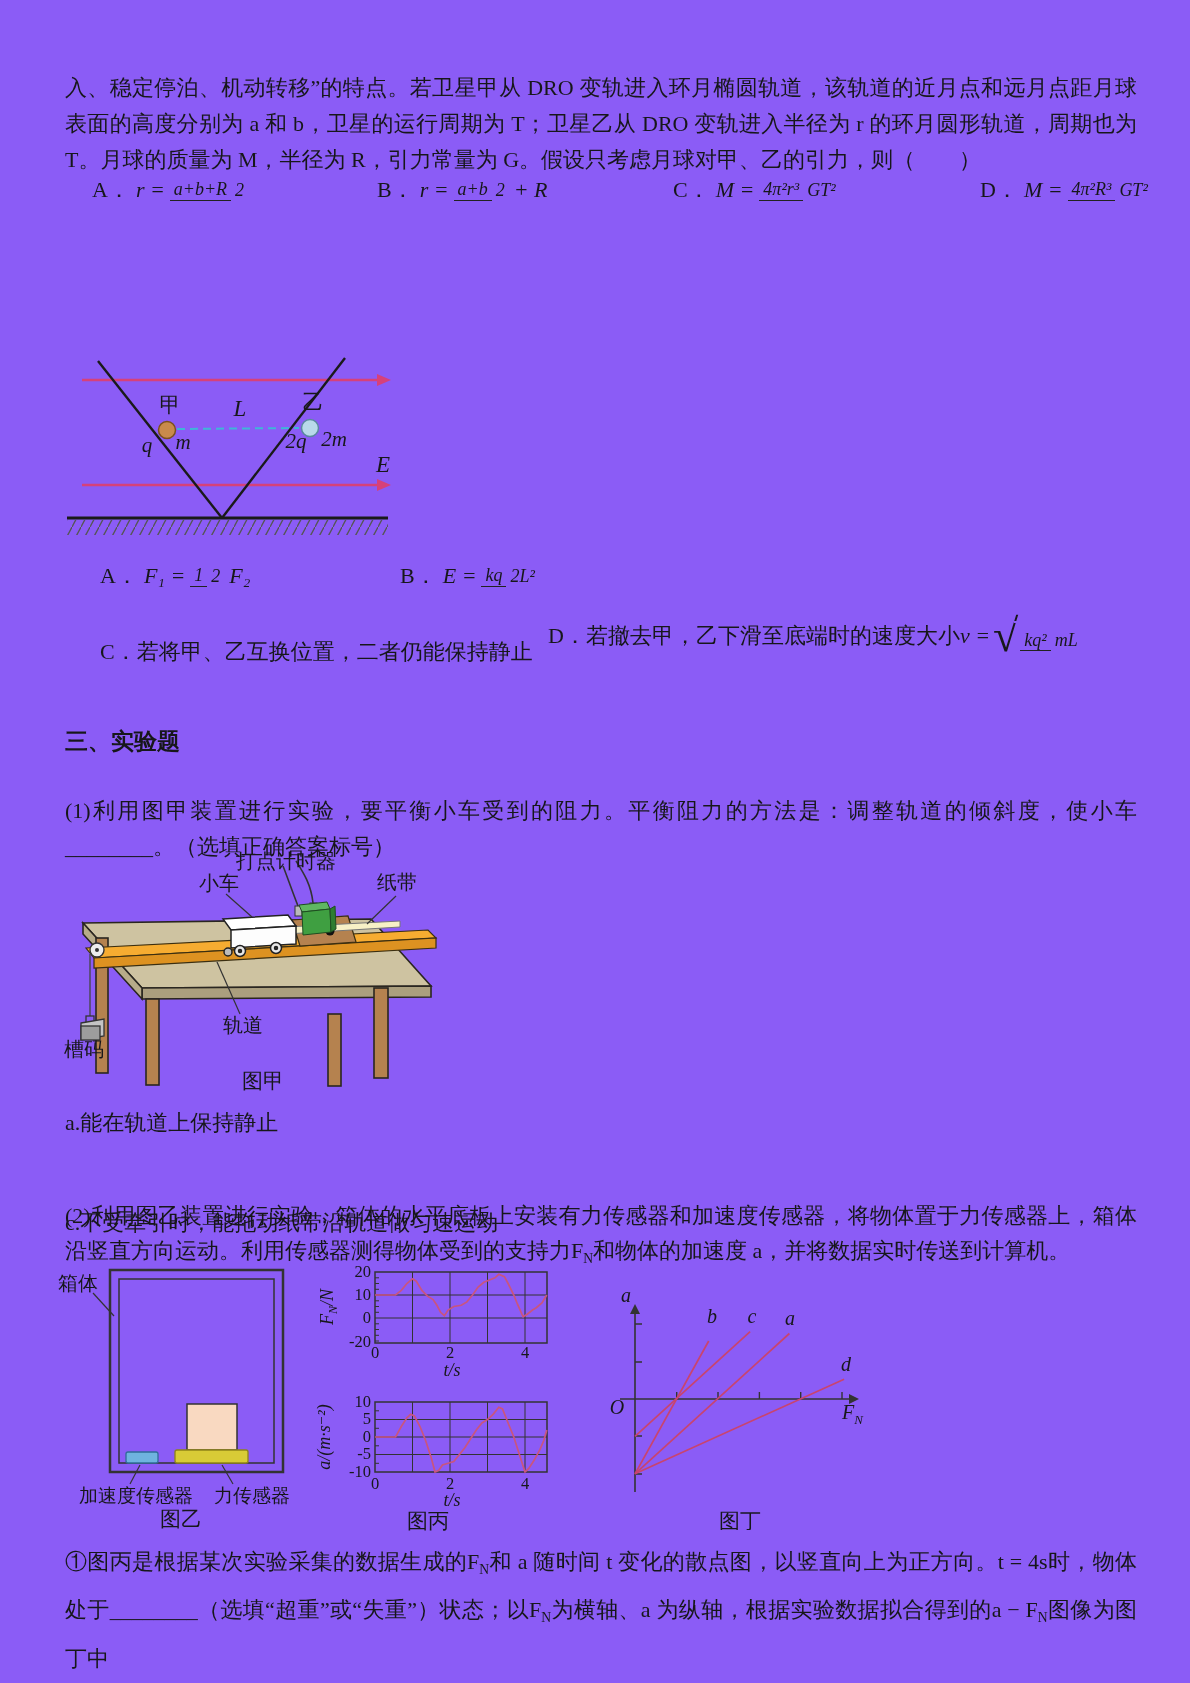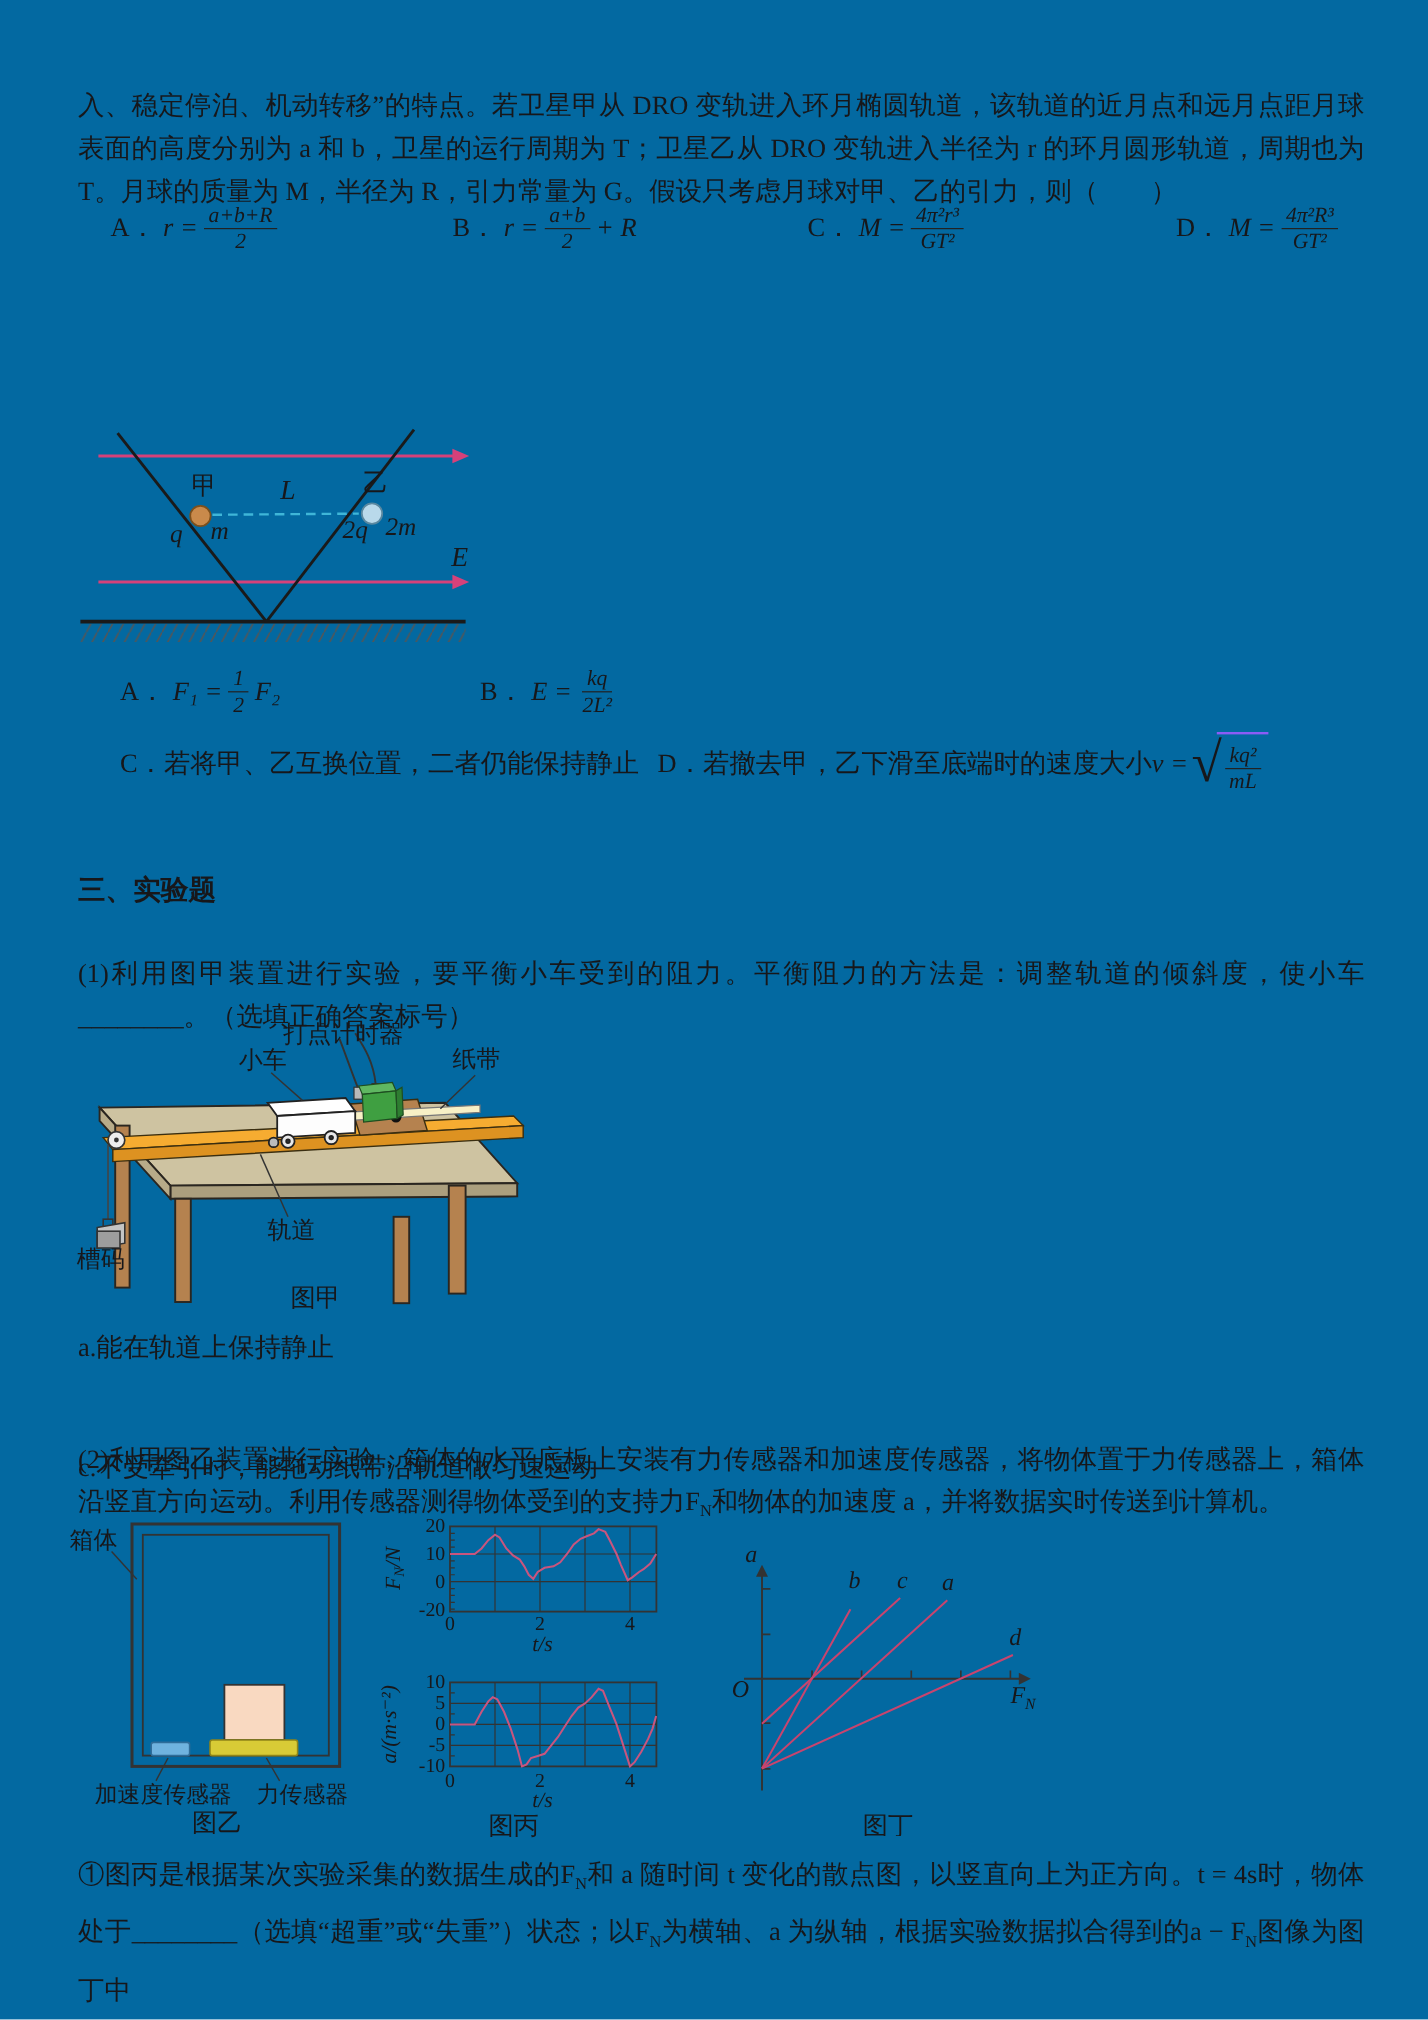--- a/index.html
+++ b/index.html
@@ -1,25 +1,25 @@
 <!DOCTYPE html>
 <html lang="zh"><head>
 <meta charset="utf-8">
 <style>
   html,body{margin:0;padding:0;background:#fff;}
   body{width:1190px;height:1683px;position:relative;font-family:"Liberation Serif","DejaVu Serif",serif;color:#17171a;}
-  .page{position:absolute;left:0;top:0;width:1190px;height:1683px;background:#0369a1;overflow:hidden;}
+  .page{position:absolute;left:0;top:0;width:1190px;height:1683px;background:#8b5cf6;overflow:hidden;}
   .para{position:absolute;left:65px;width:1072px;margin:0;font-size:22px;line-height:36px;text-align:justify;}
   .para.lh34{line-height:34px;}
   sub{font-size:0.62em;}
   .opt{position:absolute;display:inline-flex;align-items:center;font-size:22px;white-space:nowrap;}
   .olabel{margin-right:6px;}
   .math{font-style:italic;}
   .cjk{font-style:normal;}
-  .frac{display:inline-flex;flex-direction:column;align-items:center;font-style:italic;font-size:18px;line-height:1.15;margin:0 5px;}
+  .frac{display:inline-flex;flex-direction:row;align-items:center;font-style:italic;font-size:18px;line-height:1.15;margin:0 5px;}
   .frac .num{padding:0 4px;border-bottom:1.4px solid #222;}
   .frac .den{padding:0 4px;}
   .sqrt{display:inline-flex;align-items:center;margin-left:3px;}
   .sqrt .rad{font-size:46px;line-height:0.85;font-style:normal;margin-right:-4px;}
   .sqrt .inner{border-top:2px solid #8b5cf6;padding:3px 6px 0 6px;}
   .sec-title{position:absolute;left:65px;margin:0;font-size:23px;font-weight:bold;}
   .line{position:absolute;left:65px;margin:0;font-size:22px;white-space:nowrap;}
   svg{position:absolute;}
   svg text{font-family:"Liberation Serif","DejaVu Serif",serif;fill:#17171a;}
   .axnum{font-size:16.5px;}
@@ -118,21 +118,21 @@
       <span class="olabel">B．</span>
       <span class="math">E = </span>
       <span class="frac">
           <span class="num">kq</span>
           <span class="den">2L²</span>
         </span>
     </span>
   </div>
 
   <div>
-    <span class="opt" style="left:100px;top:608px;height:56px;">
+    <span class="opt" style="left:100px;top:624px;height:56px;">
       <span class="cjk">C．若将甲、乙互换位置，二者仍能保持静止</span>
     </span>
     <span class="opt" style="left:548px;top:608px;height:56px;">
       <span class="cjk">D．若撤去甲，乙下滑至底端时的速度大小</span>
       <span class="math">v = </span>
       <span class="sqrt">
         <span class="rad">√</span>
         <span class="inner"><span class="frac" style="margin:0;">
               <span class="num">kq²</span>
               <span class="den">mL</span>

